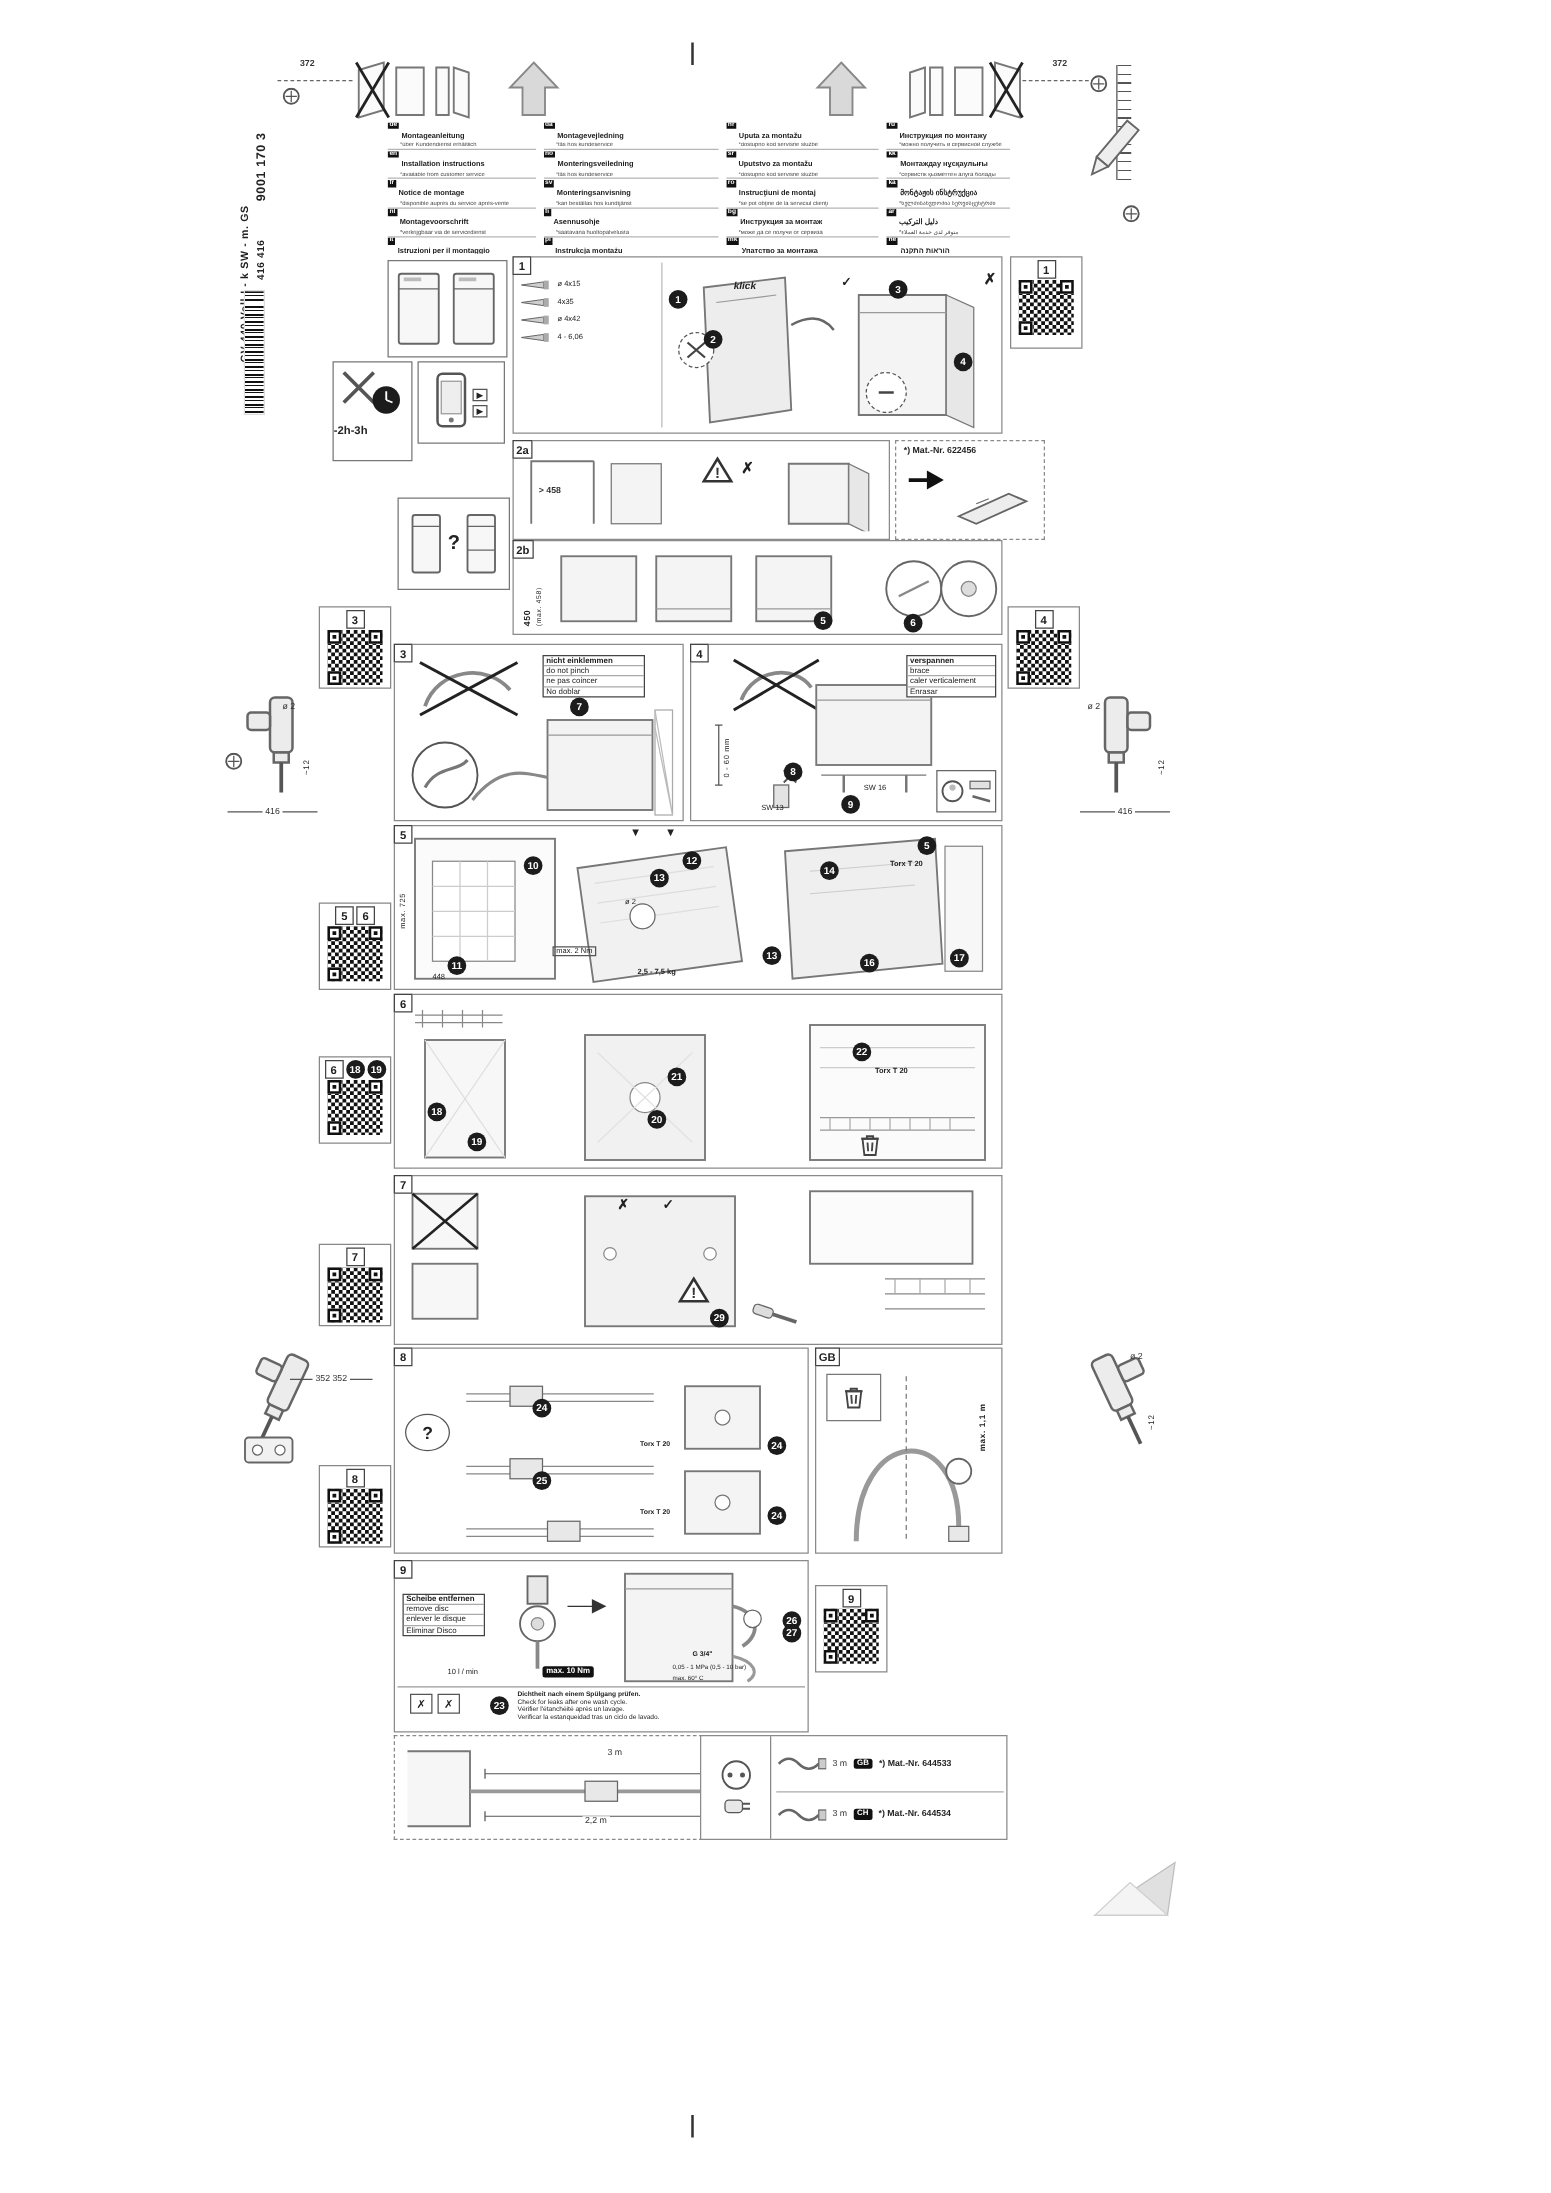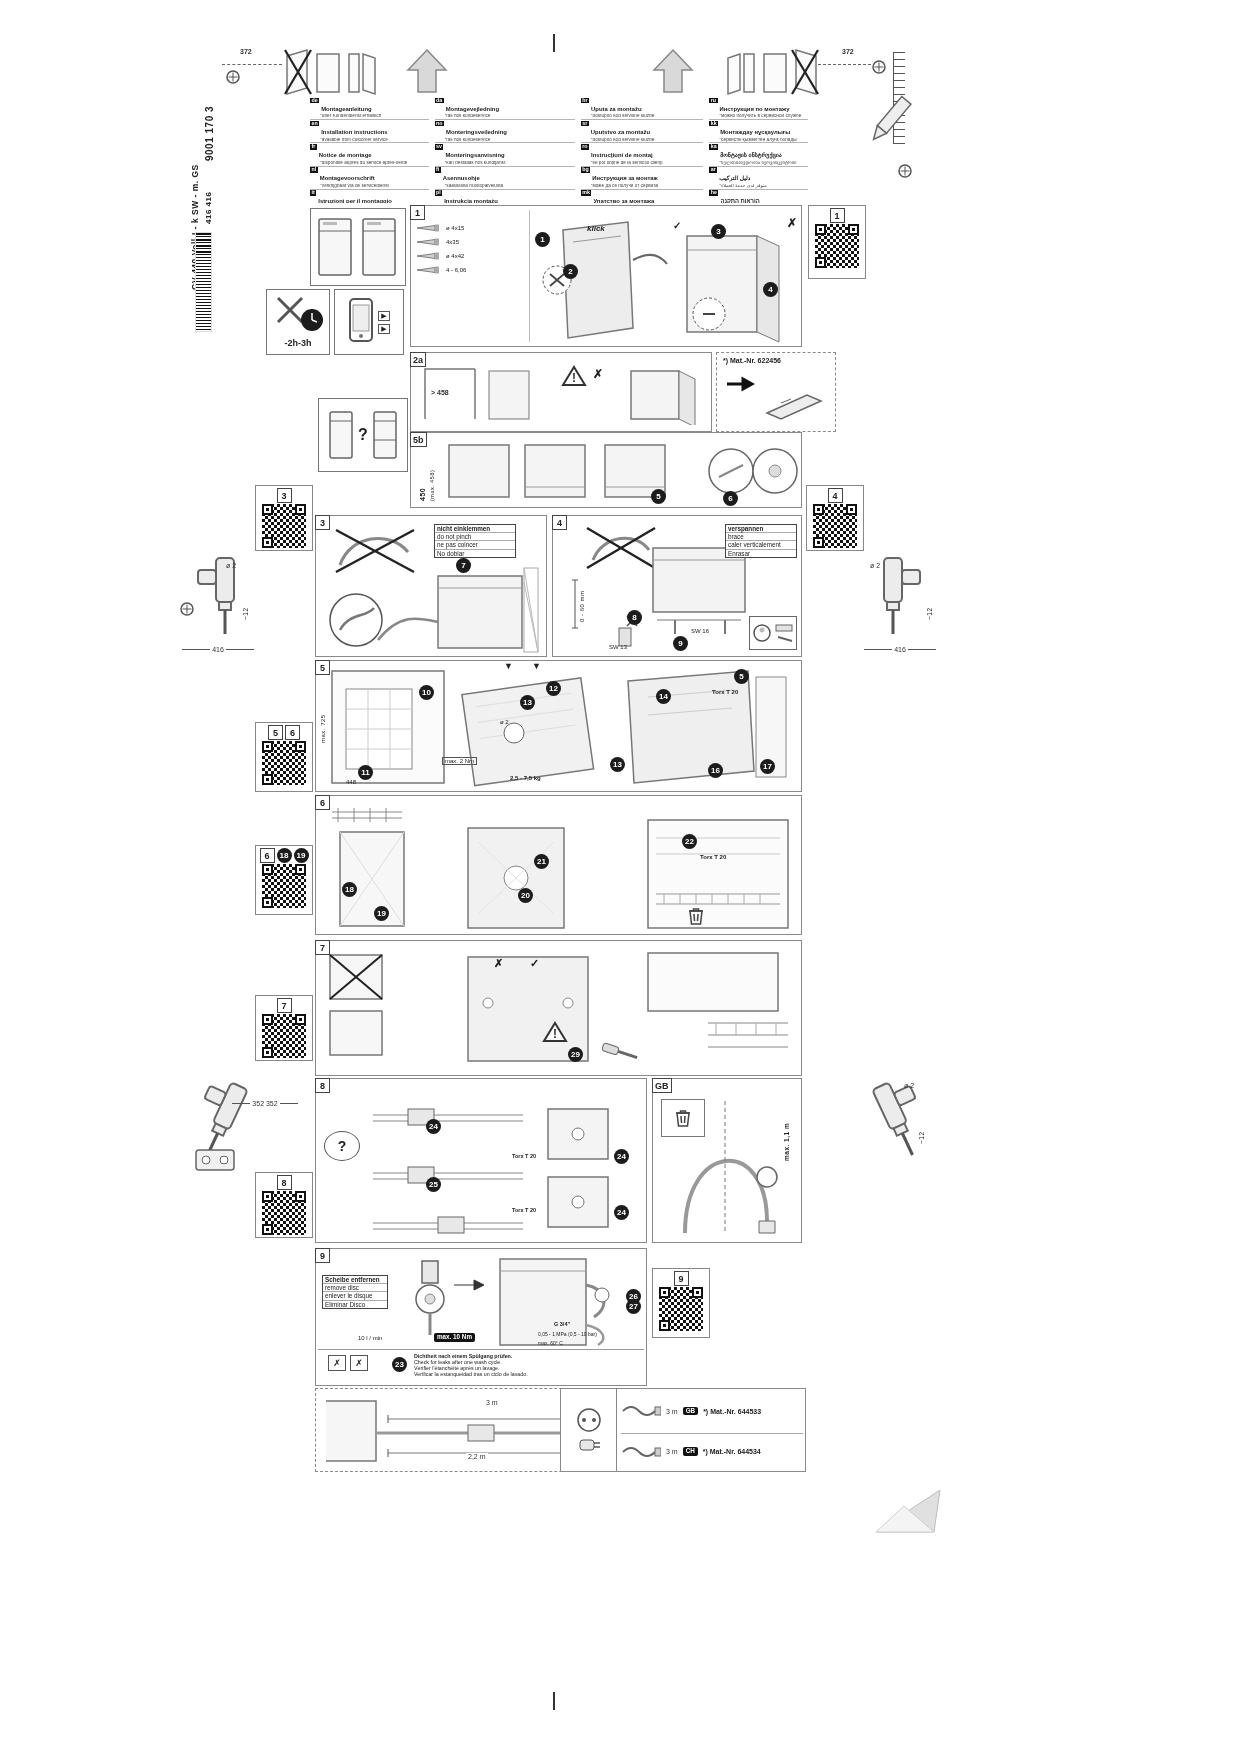--- a/index.html
+++ b/index.html
@@ -219,21 +219,21 @@
       <g fill="#f7f7f7" stroke="#666" stroke-width="1.5">
         <rect x="8" y="10" width="32" height="56" rx="2"></rect>
           <rect x="52" y="10" width="32" height="56" rx="2"></rect>
       </g>
       <line x1="8" y1="22" x2="40" y2="22" stroke="#666"></line>
         <line x1="52" y1="22" x2="84" y2="22" stroke="#666"></line>
       <rect x="12" y="13" width="14" height="3" fill="#bbb"></rect>
         <rect x="56" y="13" width="14" height="3" fill="#bbb"></rect>
     </svg>
   </div>
-  <div class="abs" style="left:266px;top:289px;width:64px;height:66px;border:1px solid #777;text-align:center">
+  <div class="abs" style="left:266px;top:289px;width:64px;height:80px;border:1px solid #777;text-align:left">
     <span>
       <svg width="56" height="44">
         <g stroke="#555" stroke-width="3">
             <line x1="8" y1="8" x2="32" y2="32"></line>
             <line x1="32" y1="8" x2="8" y2="32"></line>
           </g>
         <circle cx="42" cy="30" r="11" fill="#1c1c1c"></circle>
         <g stroke="#fff" stroke-width="1.5">
             <line x1="42" y1="30" x2="42" y2="23"></line>
             <line x1="42" y1="30" x2="47" y2="32"></line>
@@ -372,21 +372,21 @@
       </svg>
     <span style="font-size:16px;font-weight:bold">?</span>
     <svg width="26" height="50">
         <rect x="2" y="2" width="22" height="46" rx="2" fill="#f7f7f7" stroke="#666" stroke-width="1.5"></rect>
         <line x1="2" y1="11" x2="24" y2="11" stroke="#666"></line>
         <line x1="2" y1="30" x2="24" y2="30" stroke="#666"></line>
       </svg>
   </div>
 
   <div class="panel" style="left:410px;top:432px;width:392px;height:76px">
-    <span class="pbadge">5b</span>
+    <span class="pbadge">2b</span>
     <div class="abs vtext" style="left:8px;top:8px;height:60px;font-size:7px">450</div>
     <div class="abs vtext" style="left:18px;top:8px;height:60px;font-size:5.5px;font-weight:normal">(max. 458)</div>
     <span class="abs" style="left:34px;top:6px">
       <svg width="250" height="64">
         <rect x="4" y="6" width="60" height="52" fill="#f4f4f4" stroke="#777" stroke-width="1.5"></rect>
         <rect x="80" y="6" width="60" height="52" fill="#f4f4f4" stroke="#777" stroke-width="1.5"></rect>
         <line x1="80" y1="48" x2="140" y2="48" stroke="#999"></line>
         <rect x="160" y="6" width="60" height="52" fill="#f4f4f4" stroke="#777" stroke-width="1.5"></rect>
         <line x1="160" y1="48" x2="220" y2="48" stroke="#999"></line>
       </svg>
@@ -550,21 +550,21 @@
     <span class="abs ltext" style="left:30px;top:118px">448</span>
     <span class="mark" style="left:188px;top:0;font-size:9px">▼</span>
     <span class="mark" style="left:216px;top:0;font-size:9px">▼</span>
     <span class="circ" style="left:103px;top:24px">10</span>
     <span class="circ" style="left:42px;top:104px">11</span>
     <span class="circ" style="left:230px;top:20px">12</span>
     <span class="circ" style="left:204px;top:34px">13</span>
     <span class="circ" style="left:294px;top:96px">13</span>
     <span class="circ" style="left:340px;top:28px">14</span>
     <span class="circ" style="left:418px;top:8px">5</span>
-    <span class="circ" style="left:392px;top:102px">16</span>
+    <span class="circ" style="left:372px;top:102px">16</span>
     <span class="circ" style="left:444px;top:98px">17</span>
     <span class="abs ltext" style="left:184px;top:58px">ø 2</span>
     <span class="abs ltext" style="left:126px;top:96px;border:1px solid #555;padding:0 2px">max. 2 Nm</span>
     <span class="abs ltext" style="left:194px;top:114px;font-weight:bold">2,5 - 7,5 kg</span>
     <span class="abs ltext" style="left:396px;top:28px;font-weight:bold">Torx T 20</span>
   </div>
 
   <div class="qrbox" style="left:255px;top:722px;width:58px;height:70px">
     <div class="qrhead">
       <span class="pbadge" style="position:static">5</span>

